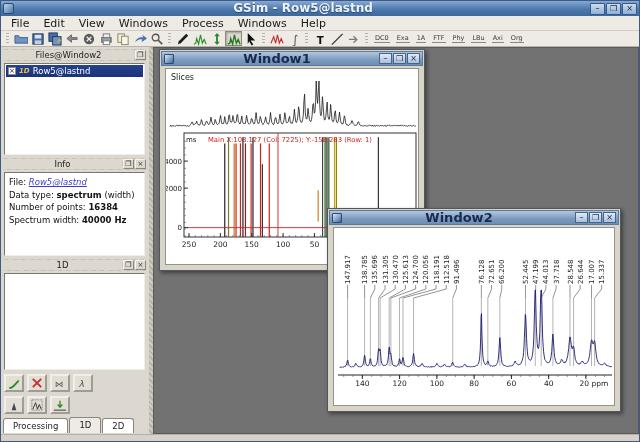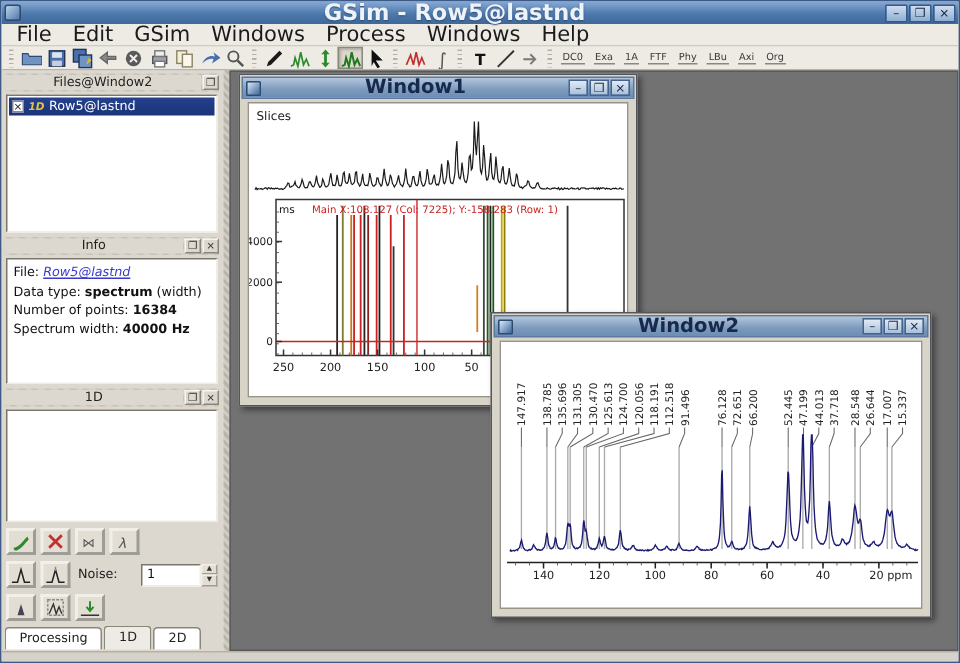--- a/index.html
+++ b/index.html
@@ -5,29 +5,29 @@
   html,body{margin:0;padding:0;background:#555;}
   *{box-sizing:border-box;}
   .app{position:relative;width:640px;height:442px;font-family:"DejaVu Sans",sans-serif;
        background:#e5e2da;border:1px solid #3c5a85;overflow:hidden;}
 
   
   .titlebar{height:15px;background:linear-gradient(to bottom,#86a9d4,#4d79ac 55%,#3f689a);
     display:flex;align-items:center;padding:0 2px;}
   .app-icon{width:11px;height:11px;background:linear-gradient(135deg,#bcd2e8,#4d79ac);
     border:1px solid #2c4a70;border-radius:2px;margin-right:3px;}
-  .titlebar .title{flex:1;text-align:center;color:#eef3fa;font-size:15px;font-weight:bold;
+  .titlebar .title{flex:1;text-align:center;color:#eef3fa;font-size:12px;font-weight:bold;
     text-shadow:0 1px 1px #2a4a72;line-height:15px;}
   .tb-btn{width:15px;height:12px;margin-left:1px;background:linear-gradient(#cfdced,#8fafd4);
     border:1px solid #36598c;color:#12243d;font-size:8px;line-height:10px;text-align:center;border-radius:1px;}
 
   
   .menubar{height:15px;background:#edebe4;border-bottom:1px solid #cfccc2;
     display:flex;align-items:center;padding-left:3px;}
-  .menu-item{font-size:14px;color:#1a1a1a;padding:1px 7px;}
+  .menu-item{font-size:11px;color:#1a1a1a;padding:1px 7px;}
 
   
   .toolbar{height:16px;background:#edebe4;border-bottom:1px solid #b8b4a9;
     display:flex;align-items:center;padding:0 2px;overflow:hidden;}
   .grip{width:3px;height:12px;margin:0 3px;
     background:repeating-linear-gradient(to bottom,#b5b1a6 0 1px,transparent 1px 3px);}
   .tool-btn{width:17px;height:15px;display:flex;align-items:center;justify-content:center;flex:0 0 auto;}
   .tool-btn.active{border:1px solid #8a8a7a;background:#dcd8ce;box-shadow:inset 1px 1px 2px rgba(0,0,0,.25);}
   .tool-text-btn{font-size:6.5px;color:#3a3a3a;margin:0 3px;border-bottom:1px solid #8a877e;padding:0 1px;flex:0 0 auto;}
 
@@ -95,21 +95,21 @@
     <div class="app-icon"></div>
     <div class="title">GSim - Row5@lastnd</div>
     <div class="tb-btn">–</div>
     <div class="tb-btn">❒</div>
     <div class="tb-btn">×</div>
   </div>
 
   <div class="menubar" id="menubar">
       <span class="menu-item">File</span>
       <span class="menu-item">Edit</span>
-      <span class="menu-item">GSim</span>
+      <span class="menu-item">View</span>
       <span class="menu-item">Windows</span>
       <span class="menu-item">Process</span>
       <span class="menu-item">Windows</span>
       <span class="menu-item">Help</span>
     </div>
 
   <div class="toolbar" id="toolbar">
       <span class="grip"></span>
       <span class="tool-btn">
         <svg width="14" height="14" viewBox="0 0 15 15">
@@ -279,41 +279,20 @@
             <svg width="14" height="14" viewBox="0 0 15 15">
               <text x="2" y="11.5" font-size="9" fill="#555">⋈</text>
             </svg>
           </button>
           <button class="sb-btn">
             <svg width="14" height="14" viewBox="0 0 15 15">
               <text x="3.5" y="12" font-size="10" font-style="italic" fill="#555">λ</text>
             </svg>
           </button>
         </div>
-      <div class="btnrow" id="btnrow2">
-        <button class="sb-btn">
-            <svg width="14" height="14" viewBox="0 0 15 15">
-              <path d="M1 13h4l2.5-9 2.5 9h4" fill="none" stroke="#222" stroke-width="1.1"></path>
-            </svg>
-          </button>
-          <button class="sb-btn">
-            <svg width="14" height="14" viewBox="0 0 15 15">
-              <path d="M1 13h4l2.5-9 2.5 9h4" fill="none" stroke="#222" stroke-width="1.1"></path>
-              <path d="M7.5 2v3" stroke="#888"></path>
-            </svg>
-          </button>
-          <span class="noise-label">Noise:</span>
-        <span class="spinbox">
-          <span class="spin-value">1</span>
-          <span class="spin-arrows">
-              <div>▲</div>
-              <div>▼</div>
-            </span>
-        </span>
-      </div>
       <div class="btnrow" id="btnrow3">
           <button class="sb-btn">
             <svg width="14" height="14" viewBox="0 0 15 15">
               <path d="M1 13h4l2.5-8 2.5 8h4z" fill="#445"></path>
             </svg>
           </button>
           <button class="sb-btn">
             <svg width="14" height="14" viewBox="0 0 15 15">
               <rect x="2" y="2" width="11" height="11" fill="none" stroke="#888" stroke-dasharray="2 1"></rect>
               <path d="M3 12l3-7 2 7 2-5 2 5" fill="none" stroke="#333"></path>

